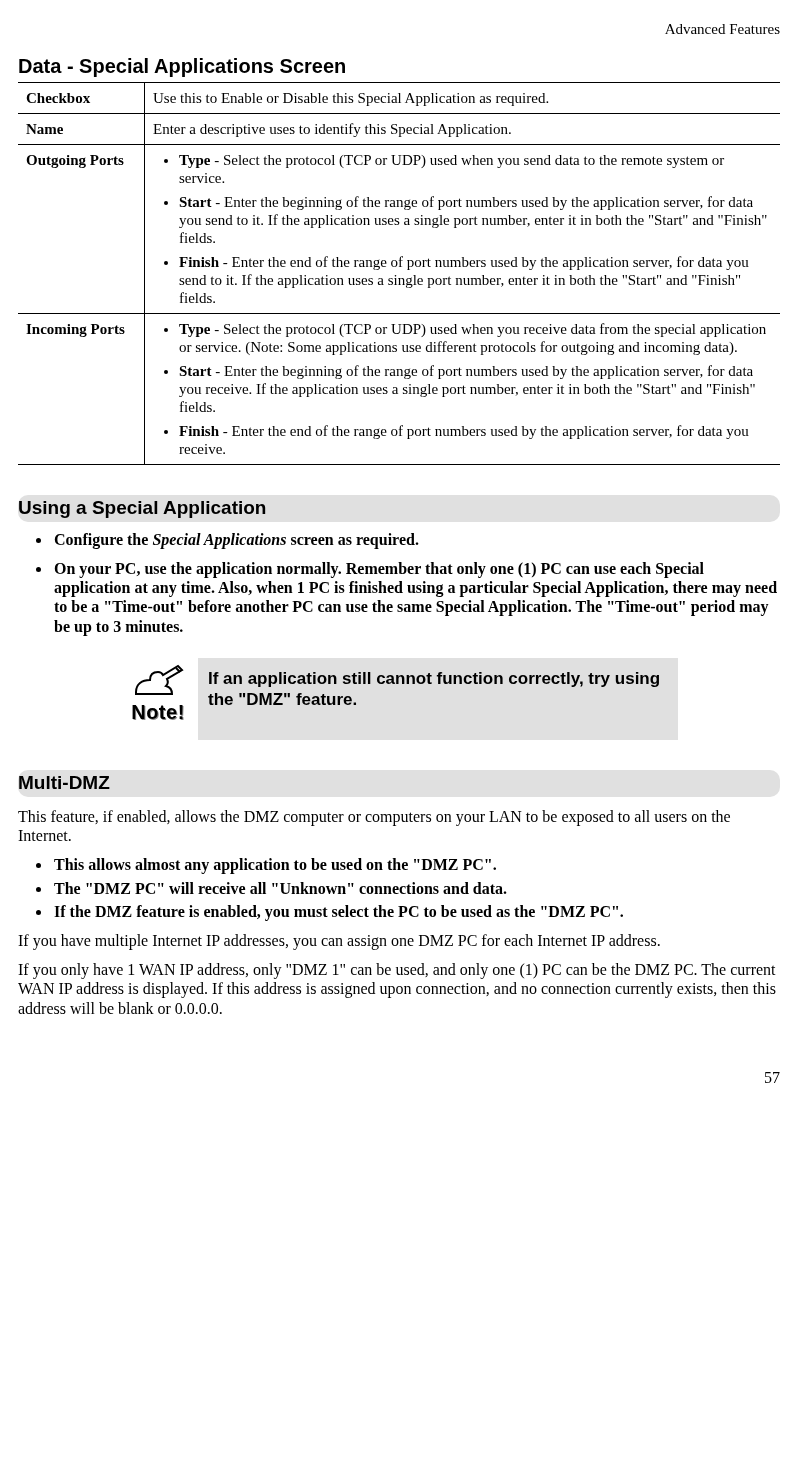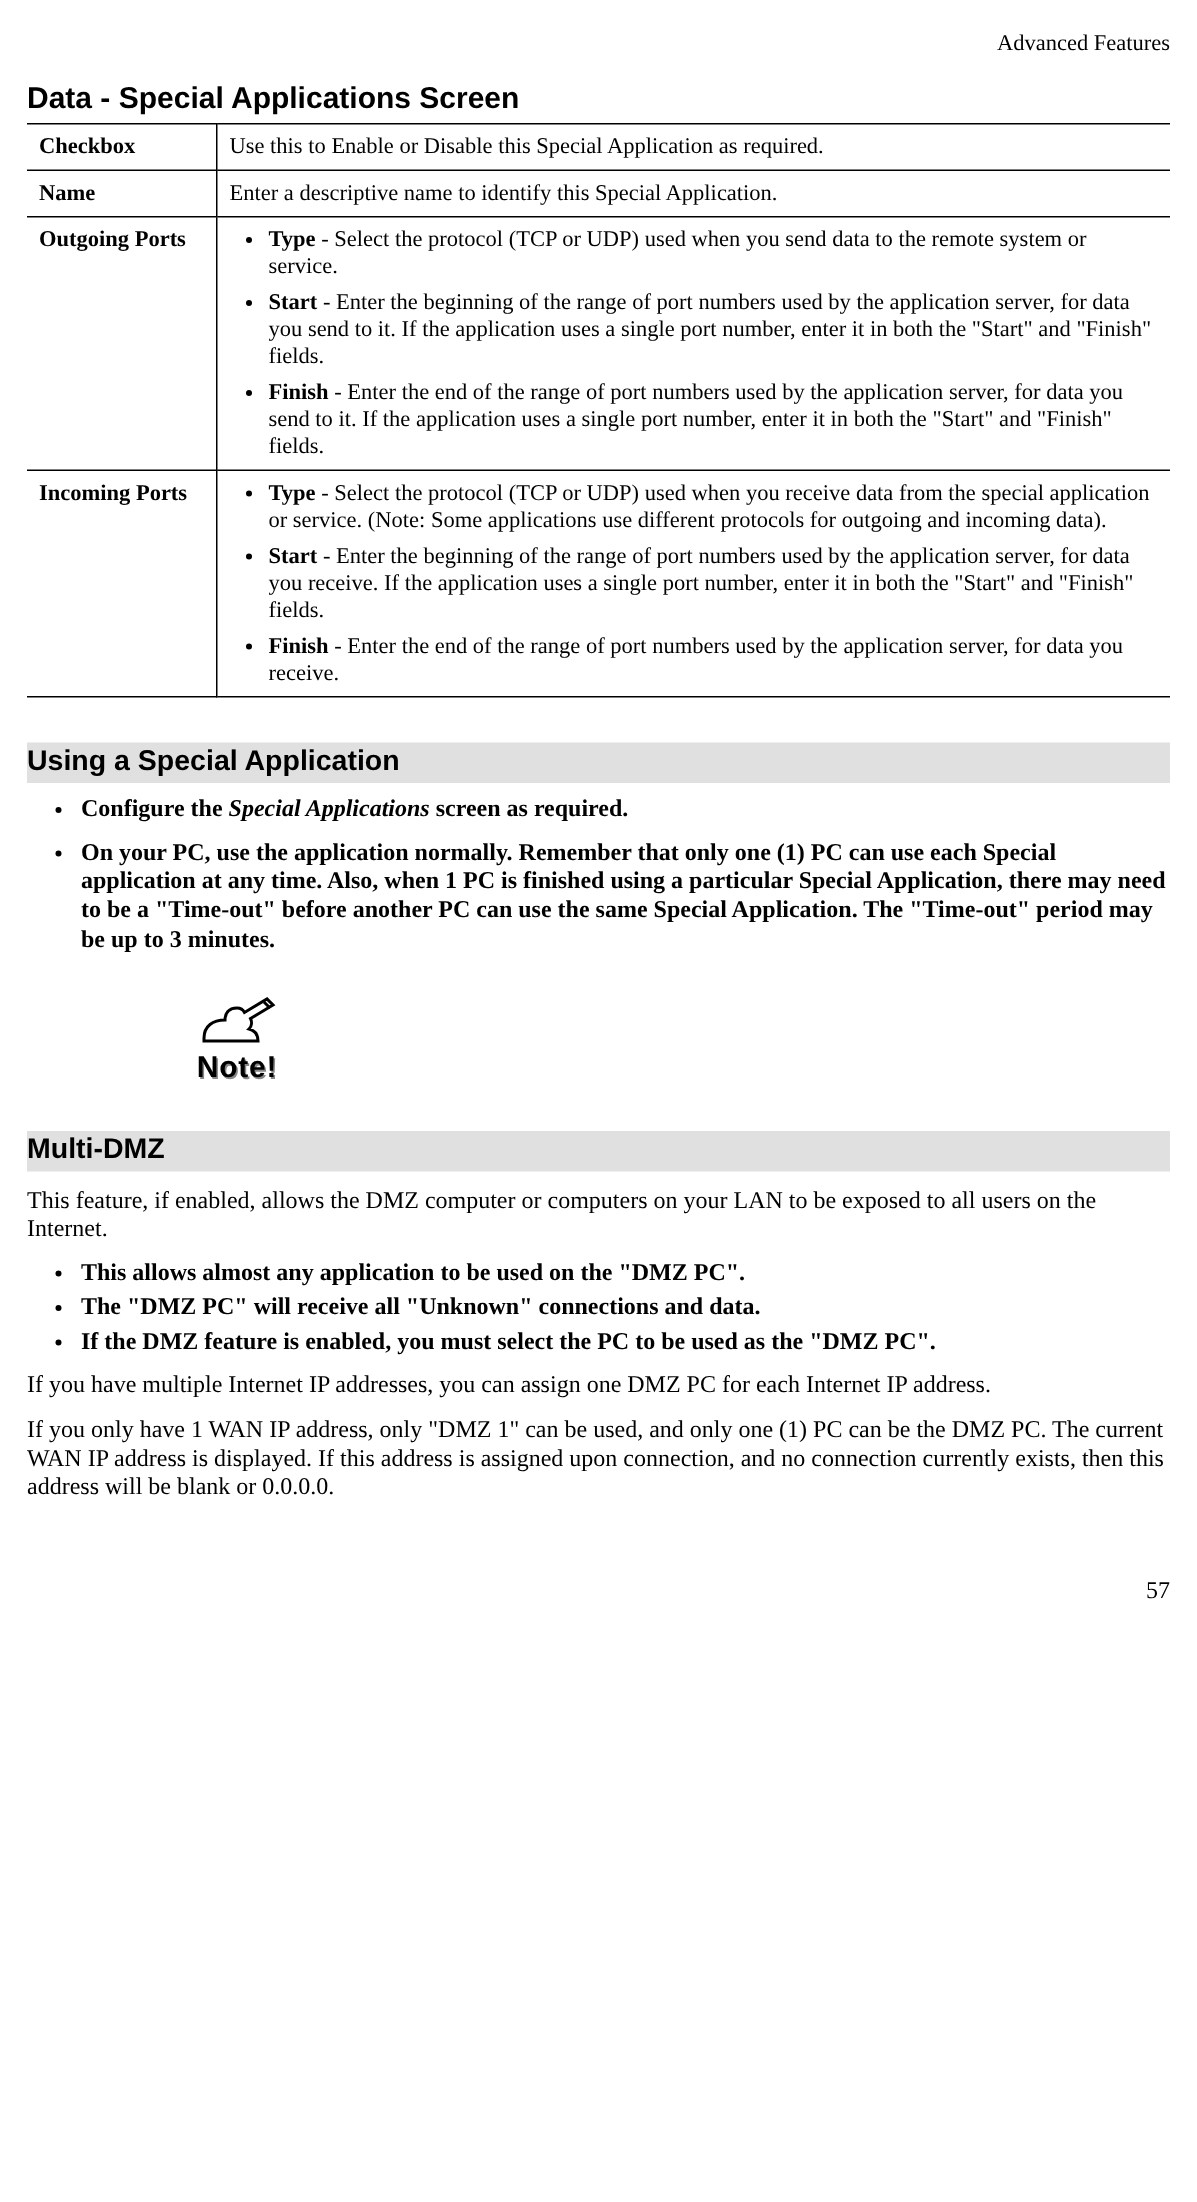--- a/index.html
+++ b/index.html
@@ -50,20 +50,21 @@
   ul.inner-list li:last-child {
     margin-bottom: 0;
   }
   h3.subhead {
     font-family: Arial, Helvetica, sans-serif;
     font-size: 19px;
     font-weight: bold;
     background: #e0e0e0;
     margin: 30px 0 8px 0;
     padding: 2px 0;
+    border-radius: 10px;
   }
   ul.body-list {
     list-style-type: disc;
     margin: 0 0 0 0;
     padding-left: 34px;
   }
   ul.body-list > li {
     margin-bottom: 10px;
     padding-left: 2px;
     font-weight: bold;
@@ -116,21 +117,21 @@
 <h2 class="section-title">Data - Special Applications Screen</h2>
 
 <table class="data-table">
   <tbody>
       <tr>
     <td class="left-col">Checkbox</td>
     <td>Use this to Enable or Disable this Special Application as required.</td>
   </tr>
   <tr>
     <td class="left-col">Name</td>
-    <td>Enter a descriptive name to identify this Special Application.</td>
+    <td>Enter a descriptive uses to identify this Special Application.</td>
   </tr>
   <tr>
     <td class="left-col">Outgoing Ports</td>
     <td>
       <ul class="inner-list">
         <li><span class="bold">Type</span><span> - Select the protocol (TCP or UDP) used when you send data to the remote system or service.</span></li>
         <li><span class="bold">Start</span><span> - Enter the beginning of the range of port numbers used by the application server, for data you send to it. If the application uses a single port number, enter it in both the "Start" and "Finish" fields.</span></li>
         <li><span class="bold">Finish</span><span> - Enter the end of the range of port numbers used by the application server, for data you send to it. If the application uses a single port number, enter it in both the "Start" and "Finish" fields.</span></li>
       </ul>
     </td>
@@ -157,20 +158,21 @@
 <div class="note-block">
   <div class="note-icon-wrap">
     <span class="note-icon">
       <svg width="56" height="40" viewBox="0 0 56 40">
         <path d="M6 30 C6 22 12 18 20 18 C20 14 22 10 28 10 C30 10 32 11 33 13 L48 4 L52 8 L37 17 C38 19 38 22 36 24 C40 25 42 28 42 32 L6 32 Z" fill="none" stroke="#000" stroke-width="2"></path>
         <line x1="46" y1="6" x2="50" y2="10" stroke="#000" stroke-width="2"></line>
       </svg>
     </span>
     <div class="note-label">Note!</div>
   </div>
+  <div class="note-text">If an application still cannot function correctly, try using the "DMZ" feature.</div>
 </div>
 
 <h3 class="subhead">Multi-DMZ</h3>
 <div class="body-para">This feature, if enabled, allows the DMZ computer or computers on your LAN to be exposed to all users on the Internet.</div>
 <ul class="body-list" style="margin-bottom:6px;">
   <li style="margin-bottom:4px;">This allows almost any application to be used on the "DMZ PC".</li>
   <li style="margin-bottom:4px;">The "DMZ PC" will receive all "Unknown" connections and data.</li>
   <li style="margin-bottom:4px;">If the DMZ feature is enabled, you must select the PC to be used as the "DMZ PC".</li>
 </ul>
 <div class="body-para">If you have multiple Internet IP addresses, you can assign one DMZ PC for each Internet IP address.</div>

